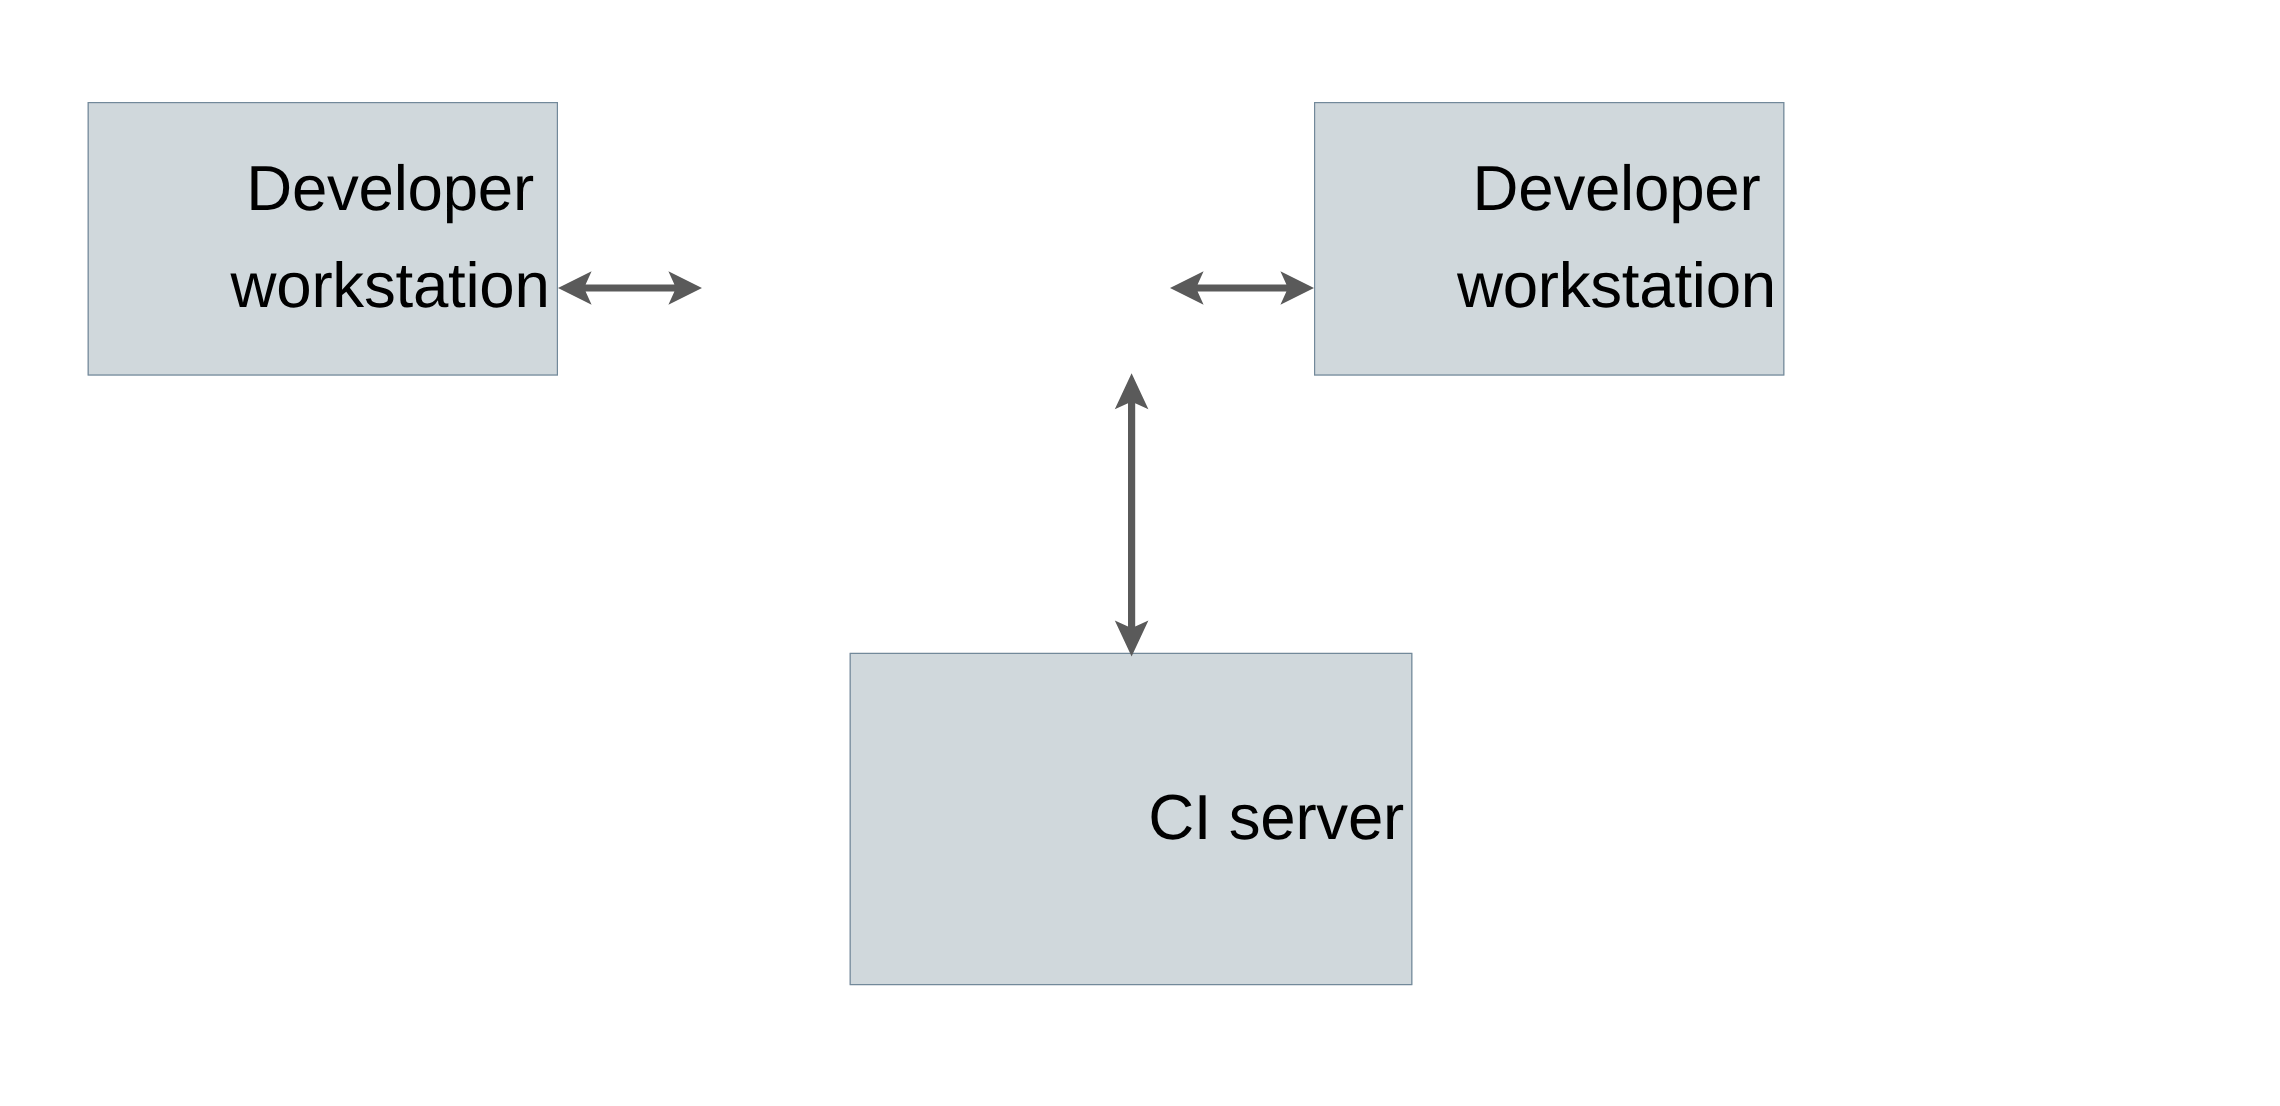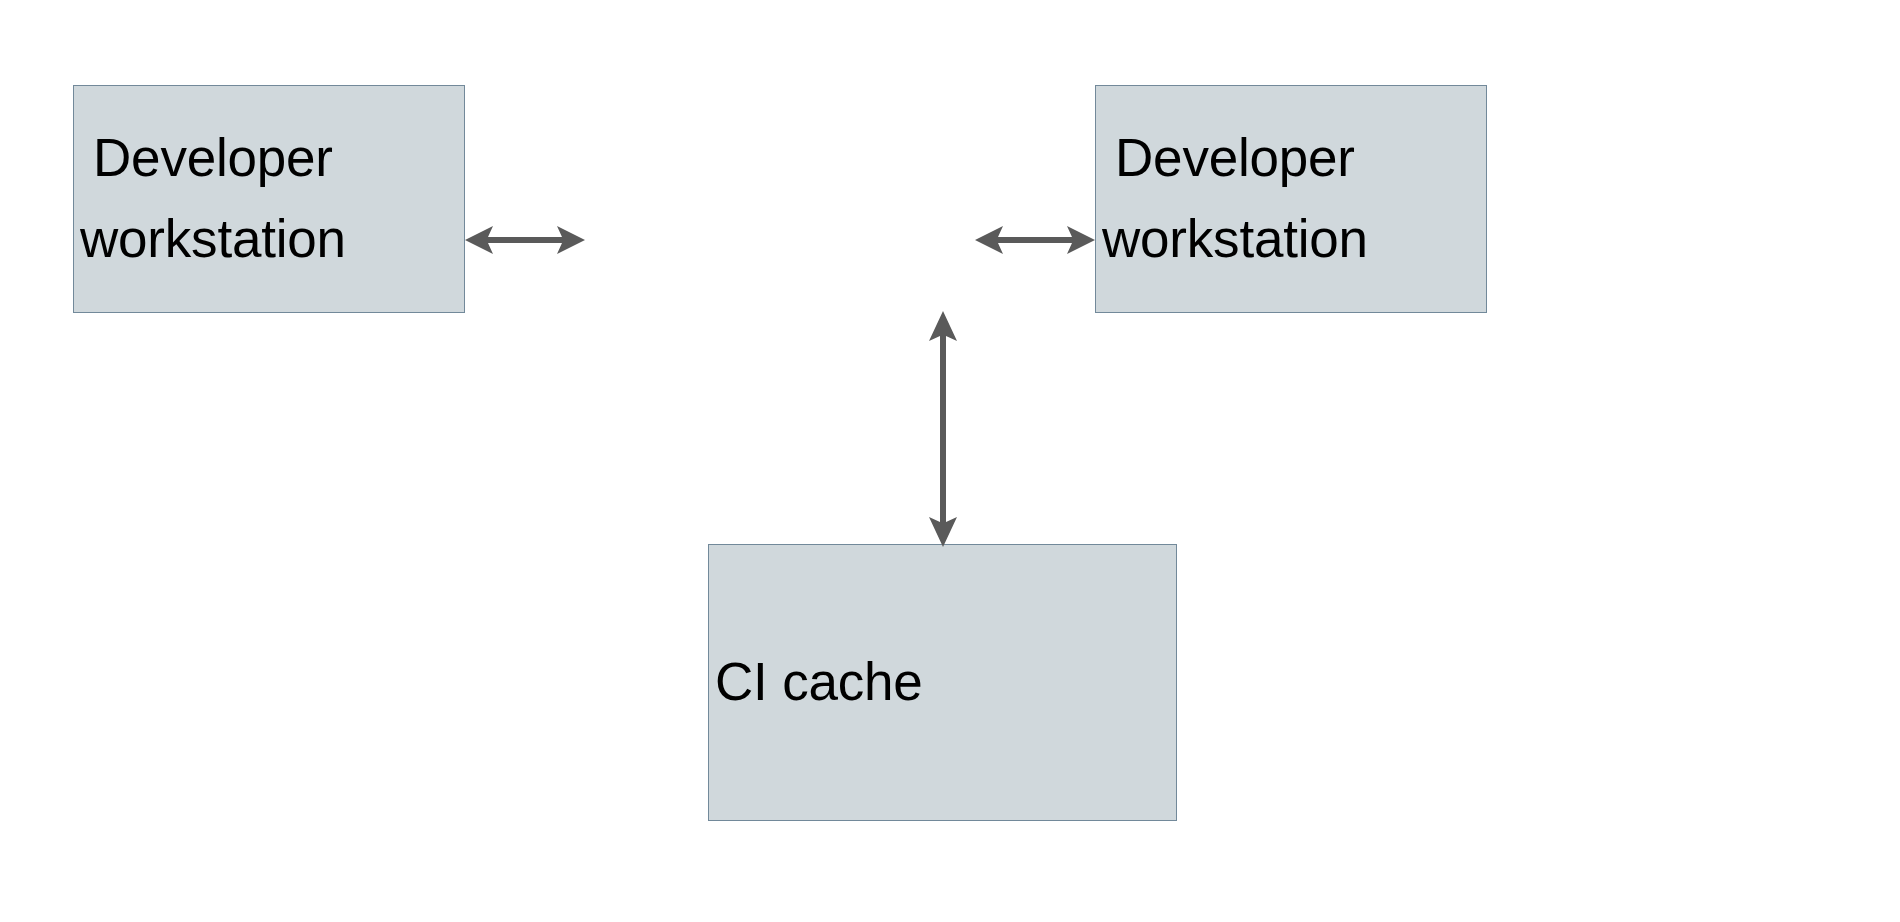--- a/index.html
+++ b/index.html
@@ -18,21 +18,21 @@
     background: #ffffff;
     overflow: hidden;
   }
   .node {
     position: absolute;
     box-sizing: border-box;
     background: #d0d8dc;
     border: 1.6px solid #72899a;
     display: flex;
     align-items: center;
-    justify-content: flex-start;
+    justify-content: flex-end;
     text-align: center;
   }
   .node-label {
     color: #000000;
     font-size: 53px;
     line-height: 1.52;
     font-weight: 400;
     letter-spacing: -0.2px;
     white-space: pre-line;
     padding: 0 6px;
@@ -60,21 +60,21 @@
 workstation</span>
   </div>
 
 
   <div class="node" id="node-dev-right">
     <span class="node-label">Developer
 workstation</span>
   </div>
 
   <div class="node" id="node-ci">
-    <span class="node-label">CI cache</span>
+    <span class="node-label">CI server</span>
   </div>
 
   <svg class="edge" id="edge-left-cache" viewBox="0 0 140 80">
     <g fill="#5a5a5a" stroke="none">
       <path d="M10,40 L38,26 L33,37 L107,37 L102,26 L130,40 L102,54 L107,43 L33,43 L38,54 Z"></path>
     </g>
   </svg>
 
   <svg class="edge" id="edge-cache-right" viewBox="0 0 140 80">
     <g fill="#5a5a5a" stroke="none">

